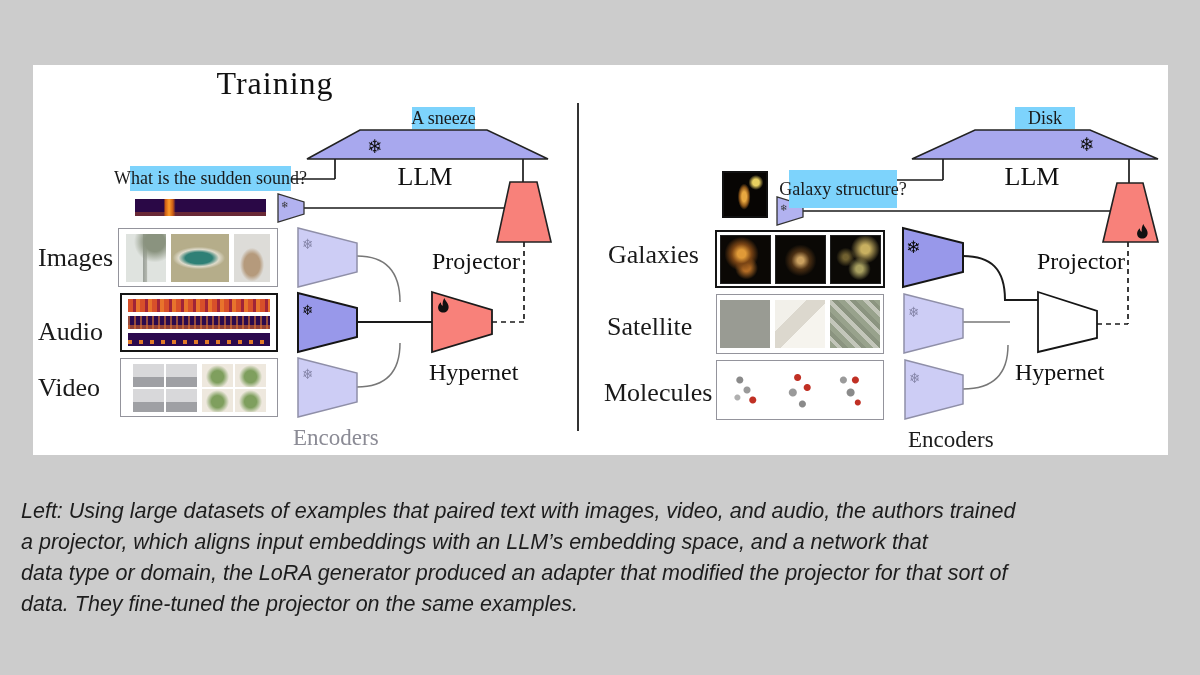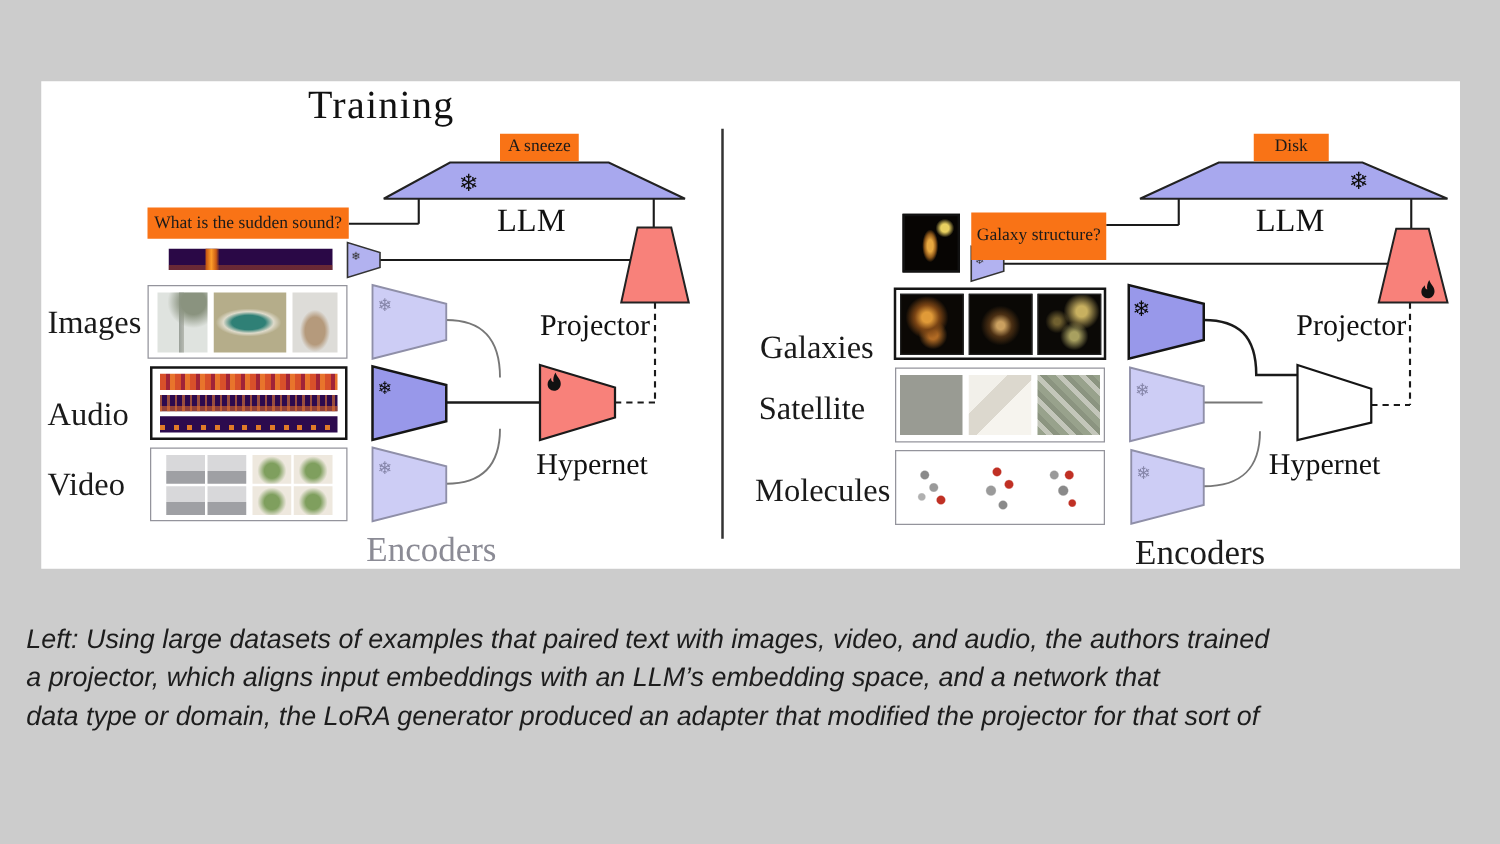--- a/index.html
+++ b/index.html
@@ -16,27 +16,28 @@
   }
   .shapes{position:absolute;left:0;top:0;width:1135px;height:390px;}
   .abs{position:absolute;}
   .title{
     font-size:32px;color:#111;text-align:center;width:220px;
     letter-spacing:1px;
   }
   .llm-label{font-size:26px;color:#111;text-align:center;width:90px;}
   .shape-label{font-size:24px;color:#111;}
   .row-label{font-size:26px;color:#1a1a1a;}
-  .enc-label{font-size:28px;}
+  .enc-label{font-size:23px;}
   .enc-gray{color:#8b8b95;}
   .enc-dark{color:#1c1c1c;}
   .tag-box{
-    background:#f97316;color:#1a1a1a;font-size:14px;
+    background:#7dd3fc;color:#1a1a1a;font-size:18px;
     display:flex;align-items:center;justify-content:center;
     white-space:nowrap;
+    margin-left:12px;
   }
   .row-box{
     position:absolute;background:#fff;box-sizing:border-box;
     display:flex;align-items:center;justify-content:center;gap:5px;
   }
   .bd-gray{border:1.5px solid #94949c;}
   .bd-dark{border:2.5px solid #151515;}
   .thumb{flex:0 0 auto;}
   
   .th-tower{width:40px;height:48px;
@@ -172,21 +173,21 @@
     <polygon points="872,295 872,354 930,339 930,310" fill="#cdcdf5" stroke="#8f8fa8" stroke-width="1.5"></polygon>
 
     <text x="1046" y="86" font-size="19" fill="#111" font-family="DejaVu Sans">❄</text>
     <text x="747" y="146" font-size="9" fill="#333" font-family="DejaVu Sans">❄</text>
     <text x="873" y="188" font-size="17" fill="#0a0a0a" font-family="DejaVu Sans">❄</text>
     <text x="875" y="252" font-size="14" fill="#8585a8" font-family="DejaVu Sans">❄</text>
     <text x="876" y="318" font-size="14" fill="#8585a8" font-family="DejaVu Sans">❄</text>
     <path transform="translate(1103,159) scale(1.35)" d="M5.5 0 C6.2 2.6 8.6 3.8 8.6 6.6 C8.6 9 6.9 10.8 4.6 10.8 C2.4 10.8 0.8 9.2 0.8 7 C0.8 5.2 1.8 4.2 2.9 3.1 C2.8 4.6 3.3 5.4 4.3 5.7 C3.9 3.8 4.4 1.7 5.5 0 Z" fill="#111"></path>
   </svg>
 
-  <div class="abs title" style="left:162px;top:0px;">Training</div>
+  <div class="abs title" style="left:132px;top:0px;">Training</div>
   <div class="abs tag-box" style="left:367px;top:42px;width:63px;height:22px;">A sneeze</div>
   <div class="abs llm-label" style="left:347px;top:97px;">LLM</div>
   <div class="abs tag-box" style="left:85px;top:101px;width:161px;height:25px;">What is the sudden sound?</div>
   <div class="abs sp-query" style="left:102px;top:134px;width:131px;height:17px;"></div>
   <div class="abs shape-label" style="left:399px;top:183px;">Projector</div>
   <div class="abs shape-label" style="left:396px;top:294px;">Hypernet</div>
 
   <div class="abs row-label" style="left:5px;top:178px;">Images</div>
   <div class="abs row-label" style="left:5px;top:252px;">Audio</div>
   <div class="abs row-label" style="left:5px;top:308px;">Video</div>
@@ -219,21 +220,21 @@
     </div>
   </div>
 
   <div class="abs tag-box" style="left:970px;top:42px;width:60px;height:22px;">Disk</div>
   <div class="abs llm-label" style="left:954px;top:97px;">LLM</div>
   <div class="abs tag-box" style="left:744px;top:105px;width:108px;height:38px;">Galaxy structure?</div>
   <div class="abs th-query-gal" style="left:689px;top:106px;width:46px;height:47px;"></div>
   <div class="abs shape-label" style="left:1004px;top:183px;">Projector</div>
   <div class="abs shape-label" style="left:982px;top:294px;">Hypernet</div>
 
-  <div class="abs row-label" style="left:575px;top:198px;font-family:Liberation Serif, serif;">Galaxies</div>
+  <div class="abs row-label" style="left:575px;top:175px;font-family:Liberation Serif, serif;">Galaxies</div>
   <div class="abs row-label" style="left:574px;top:247px;">Satellite</div>
   <div class="abs row-label" style="left:571px;top:313px;text-align:right;">Molecules</div>
   <div class="abs enc-label enc-dark" style="left:875px;top:362px;">Encoders</div>
 
   <div class="row-box bd-dark" style="left:682px;top:165px;width:170px;height:58px;gap:4px;">
     <div class="thumb th-gal g1"></div>
     <div class="thumb th-gal g2"></div>
     <div class="thumb th-gal g3"></div>
   </div>
   <div class="row-box bd-gray" style="left:683px;top:229px;width:168px;height:60px;">
@@ -246,13 +247,14 @@
     <div class="thumb th-mol m2"></div>
     <div class="thumb th-mol m3"></div>
   </div>
 
 </div>
 
 <div class="caption">
   <div class="cap-line">Left: Using large datasets of examples that paired text with images, video, and audio, the authors trained</div>
   <div class="cap-line">a projector, which aligns input embeddings with an LLM’s embedding space, and a network that</div>
   <div class="cap-line">data type or domain, the LoRA generator produced an adapter that modified the projector for that sort of</div>
+  <div class="cap-line">data. They fine-tuned the projector on the same examples.</div>
 </div>
 
 </body></html>

